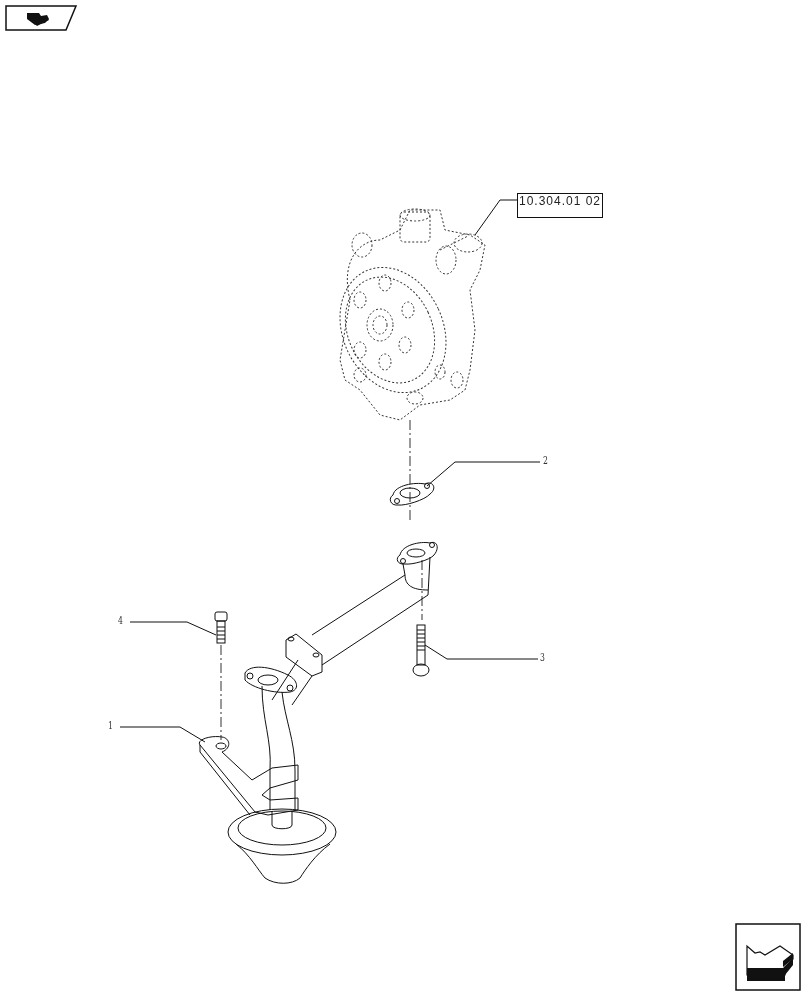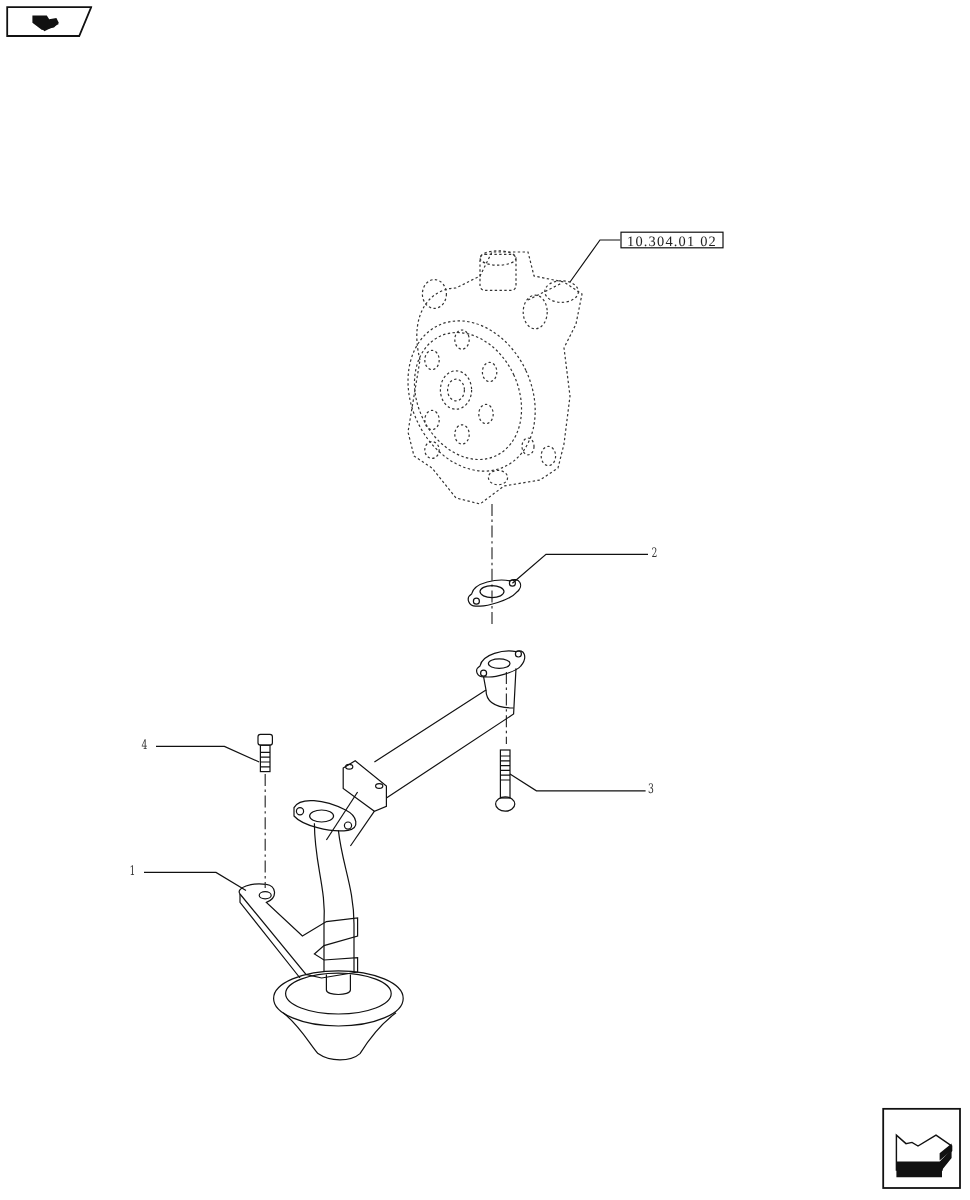--- a/index.html
+++ b/index.html
@@ -1,23 +1,23 @@
 <!DOCTYPE html>
 <html><head>
   <meta charset="utf-8">
   <style>
     html, body { margin: 0; padding: 0; background: #ffffff; }
     body { width: 808px; height: 1000px; position: relative; overflow: hidden;
            font-family: "Liberation Sans", sans-serif; }
     svg { position: absolute; left: 0; top: 0; }
     .callout-num { position: absolute; font-family: "DejaVu Serif", serif; font-size: 11px;
                    color: #333; transform: scaleX(0.7); transform-origin: left top; }
-    .ref-box { position: absolute; left: 517px; top: 193px; width: 86px; height: 14px;
+    .ref-box { position: absolute; left: 517px; top: 193px; width: 86px; height: 25px;
                border: 1px solid #111; background: #fff; box-sizing: border-box;
-               font-family: Liberation Serif, serif; font-size: 12px; color: #222;
+               font-family: Liberation Sans, sans-serif; font-size: 12px; color: #222;
                line-height: 14px; text-align: center; letter-spacing: 1px; }
     .nav-icon-top { position: absolute; left: 5px; top: 5px; }
     .nav-icon-bottom { position: absolute; left: 735px; top: 923px; }
   </style>
 </head>
 <body>
 
 <div class="nav-icon-top">
   <svg width="72" height="26" viewBox="0 0 72 26">
     <polygon points="1,1 71,1 61,25 1,25" fill="#fff" stroke="#111" stroke-width="1.5"></polygon>

